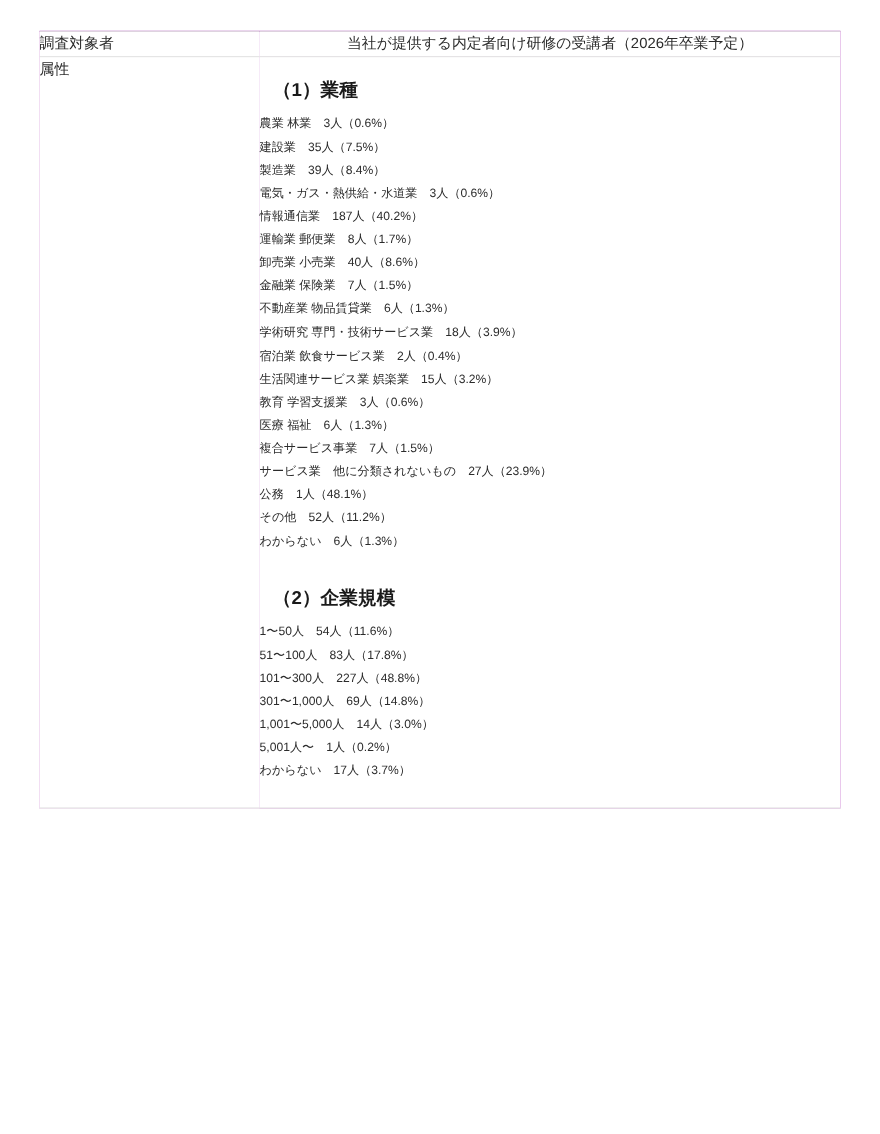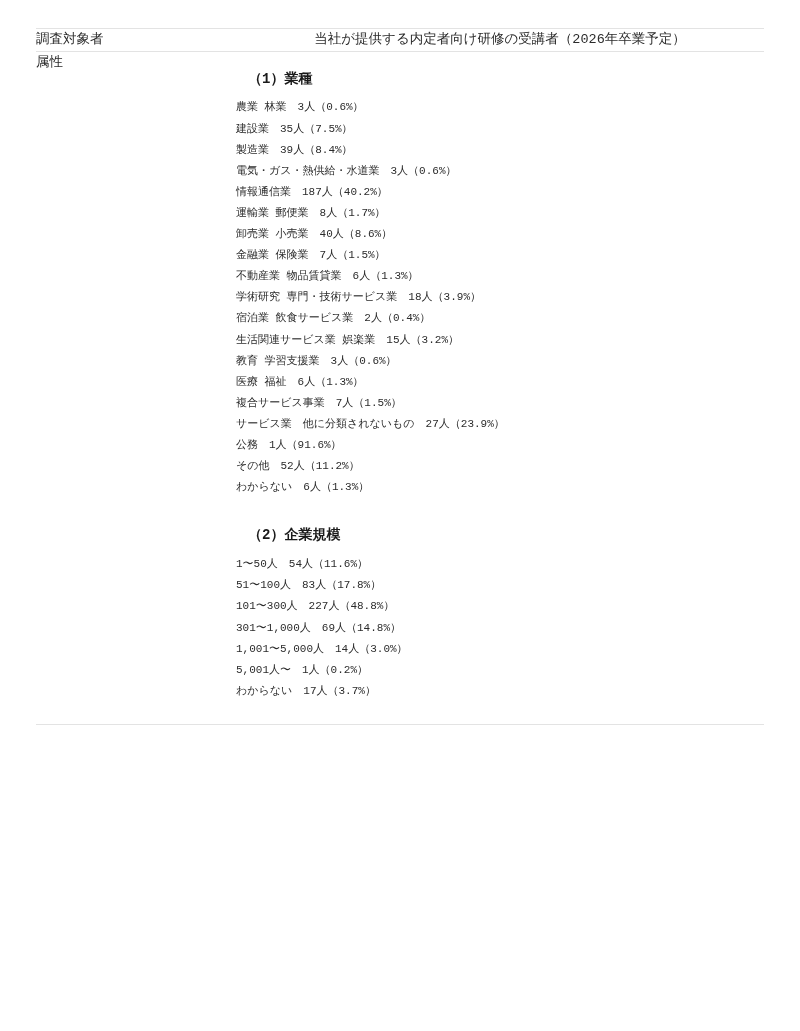--- a/index.html
+++ b/index.html
@@ -18,21 +18,20 @@
     min-height: 1031px;
     box-sizing: border-box;
     padding: 28px 36px 0 36px;
     background: #ffffff;
   }
   table.survey {
     width: 728px;
     border-collapse: collapse;
     table-layout: fixed;
     background: #a21caf;
-    font-family: Liberation Mono, monospace;
   }
   table.survey tr {
     background: #ffffff;
   }
   table.survey th,
   table.survey td {
     border: 1px solid #e3e3e3;
     border-left: none;
     border-right: none;
     vertical-align: top;
@@ -60,21 +59,21 @@
     padding-top: 16px;
     padding-bottom: 22px;
   }
   .attr-group {
     margin: 0;
   }
   .attr-group + .attr-group {
     margin-top: 26px;
   }
   .attr-title {
-    font-size: 14px;
+    font-size: 17px;
     font-weight: bold;
     color: #1a1a1a;
     margin: 0 0 6px 12px;
     line-height: 1.7;
   }
   ul.attr-list {
     list-style: none;
     margin: 0;
     padding: 0;
   }
@@ -117,21 +116,21 @@
               <li>卸売業 小売業　40人（8.6%）</li>
               <li>金融業 保険業　7人（1.5%）</li>
               <li>不動産業 物品賃貸業　6人（1.3%）</li>
               <li>学術研究 専門・技術サービス業　18人（3.9%）</li>
               <li>宿泊業 飲食サービス業　2人（0.4%）</li>
               <li>生活関連サービス業 娯楽業　15人（3.2%）</li>
               <li>教育 学習支援業　3人（0.6%）</li>
               <li>医療 福祉　6人（1.3%）</li>
               <li>複合サービス事業　7人（1.5%）</li>
               <li>サービス業　他に分類されないもの　27人（23.9%）</li>
-              <li>公務　1人（91.6%）</li>
+              <li>公務　1人（48.1%）</li>
               <li>その他　52人（11.2%）</li>
               <li>わからない　6人（1.3%）</li>
             </ul>
           </div>
 
           <div class="attr-group">
             <div class="attr-title">（2）企業規模</div>
             <ul class="attr-list">
               <li>1〜50人　54人（11.6%）</li>
               <li>51〜100人　83人（17.8%）</li>

